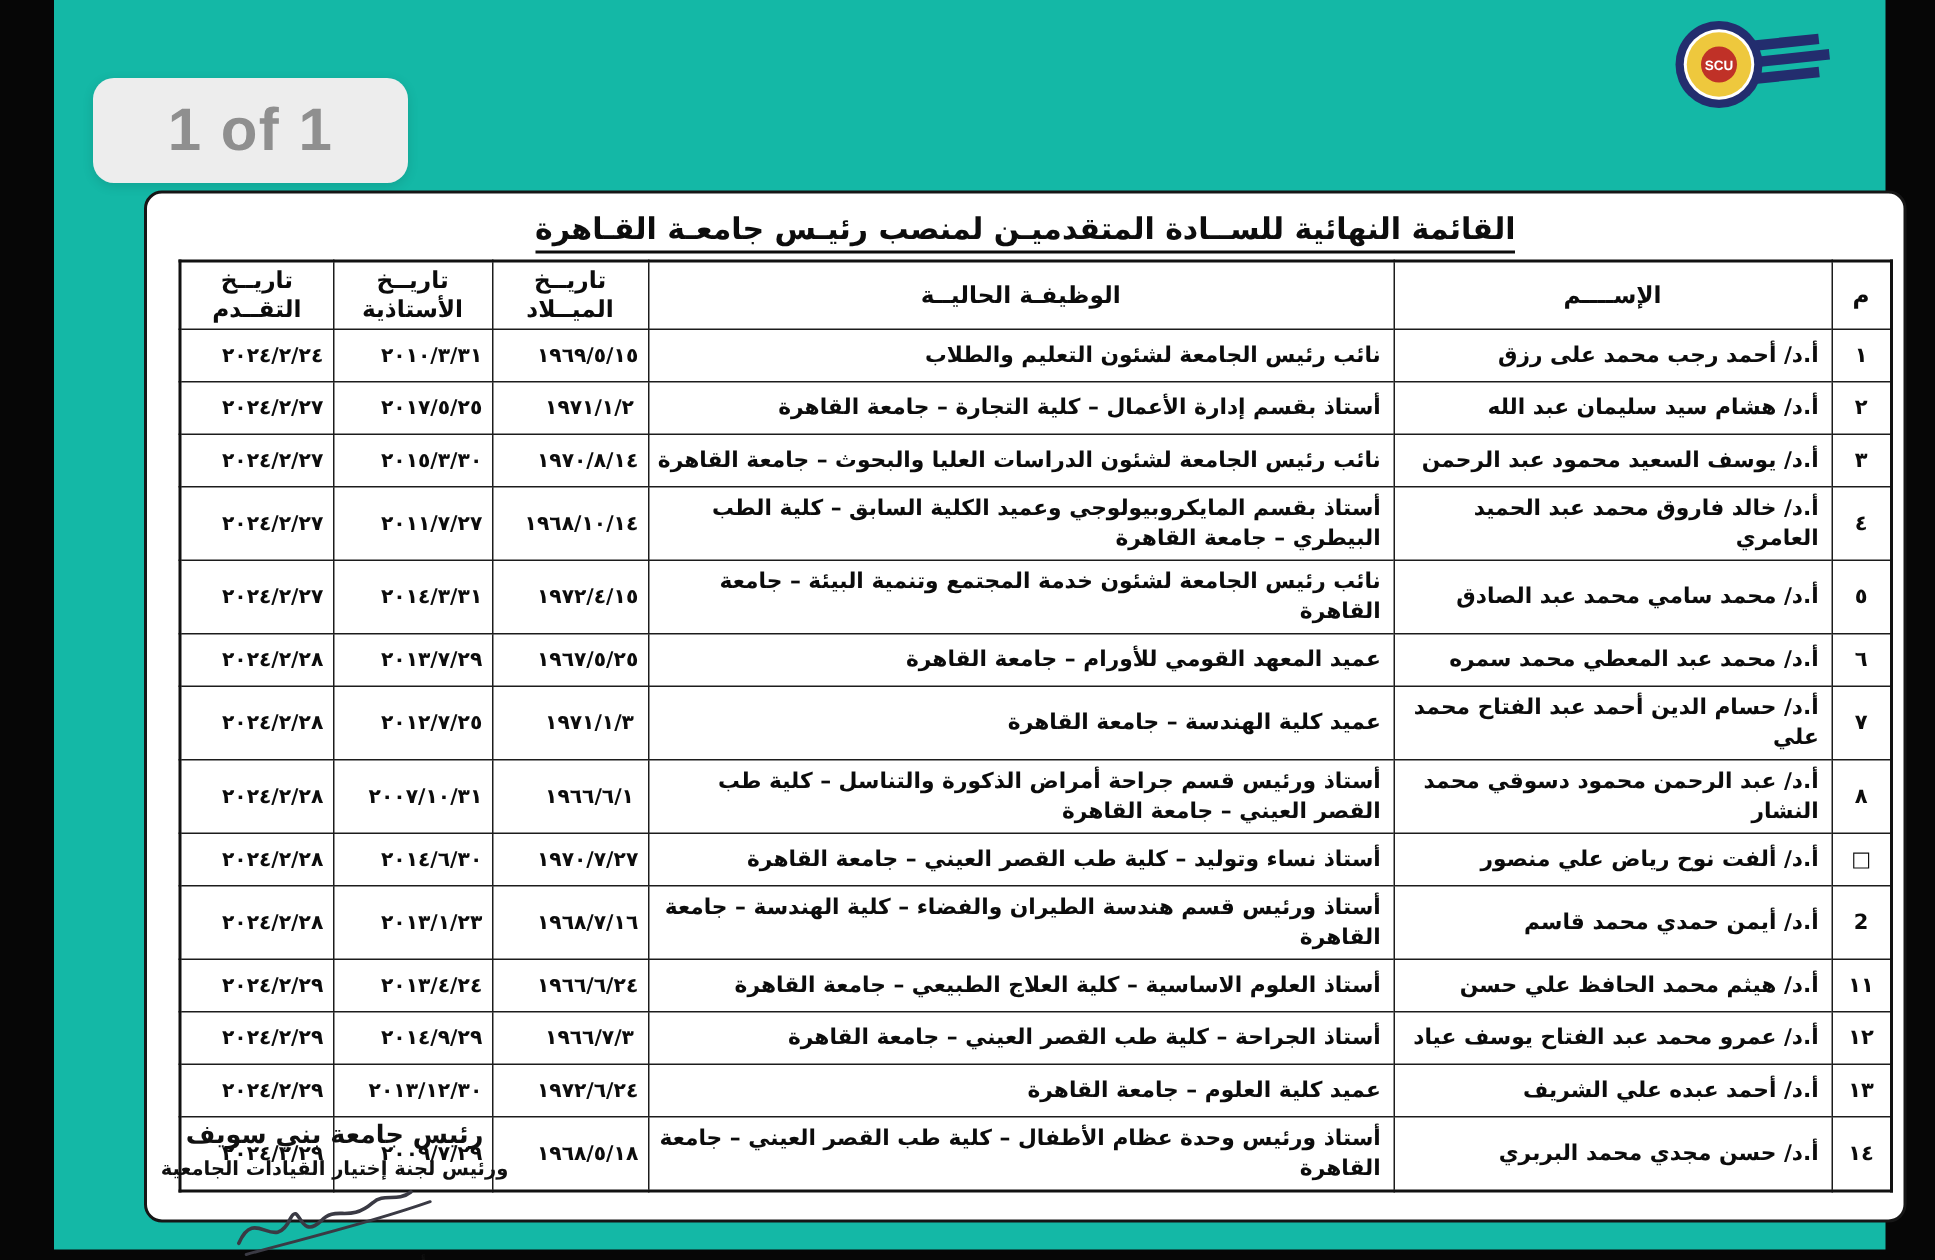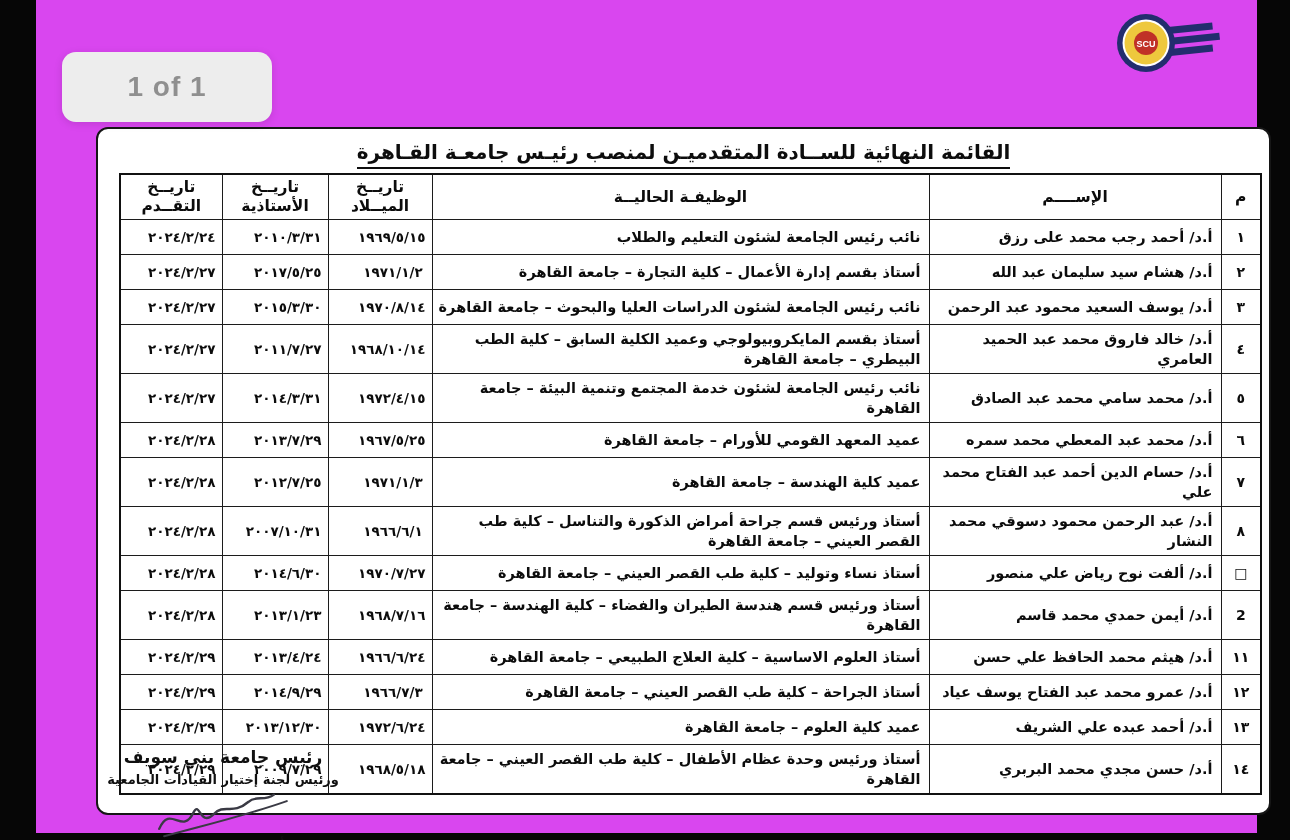--- a/index.html
+++ b/index.html
@@ -4,30 +4,30 @@
 <style>
   html,body{margin:0;padding:0;}
   body{
     width:1290px;height:840px;position:relative;overflow:hidden;
     background:#060606;
     font-family:"DejaVu Sans", sans-serif;
   }
   
   .sheet{
     position:absolute;left:36px;top:0;width:1221px;height:833px;
-    background:#d946ef;
+    background:#14b8a6;
   }
   
   .page-pill{
     position:absolute;left:62px;top:52px;width:210px;height:70px;
     background:#ededed;border-radius:14px;
     box-shadow:0 2px 8px rgba(0,0,0,0.12);
     display:flex;align-items:center;justify-content:center;
     font-family:"Liberation Sans", sans-serif;
-    font-size:28px;font-weight:bold;color:#8f8f8f;letter-spacing:1px;
+    font-size:40px;font-weight:bold;color:#8f8f8f;letter-spacing:1px;
   }
   
   .logo-wrap{position:absolute;left:1048px;top:12px;width:160px;height:64px;}
   .org-text{
     position:absolute;left:998px;top:78px;width:214px;text-align:center;direction:rtl;color:#101010;
   }
   .org-text .l1{font-size:15px;font-weight:bold;line-height:21px;}
   .org-text .l2{font-size:13px;font-weight:bold;line-height:18px;}
   
   .frame{

